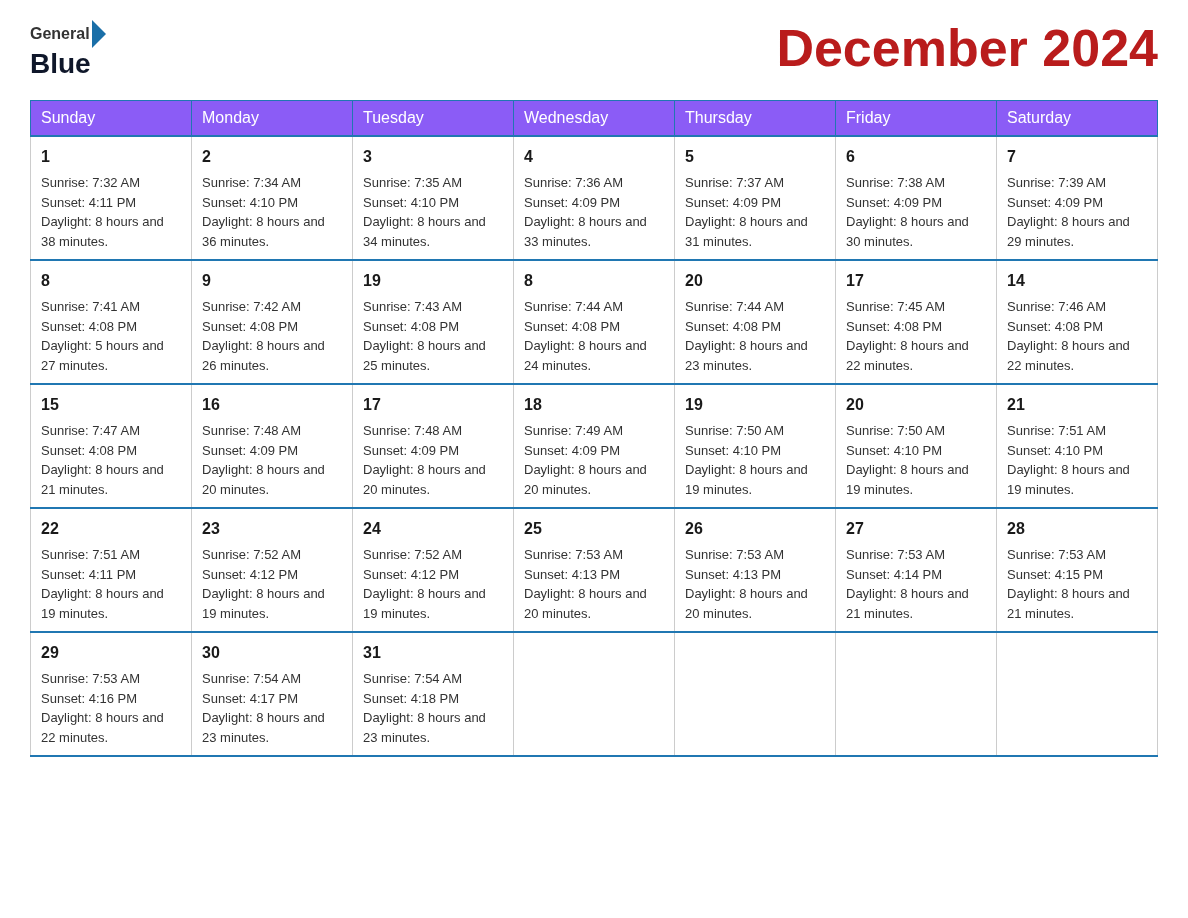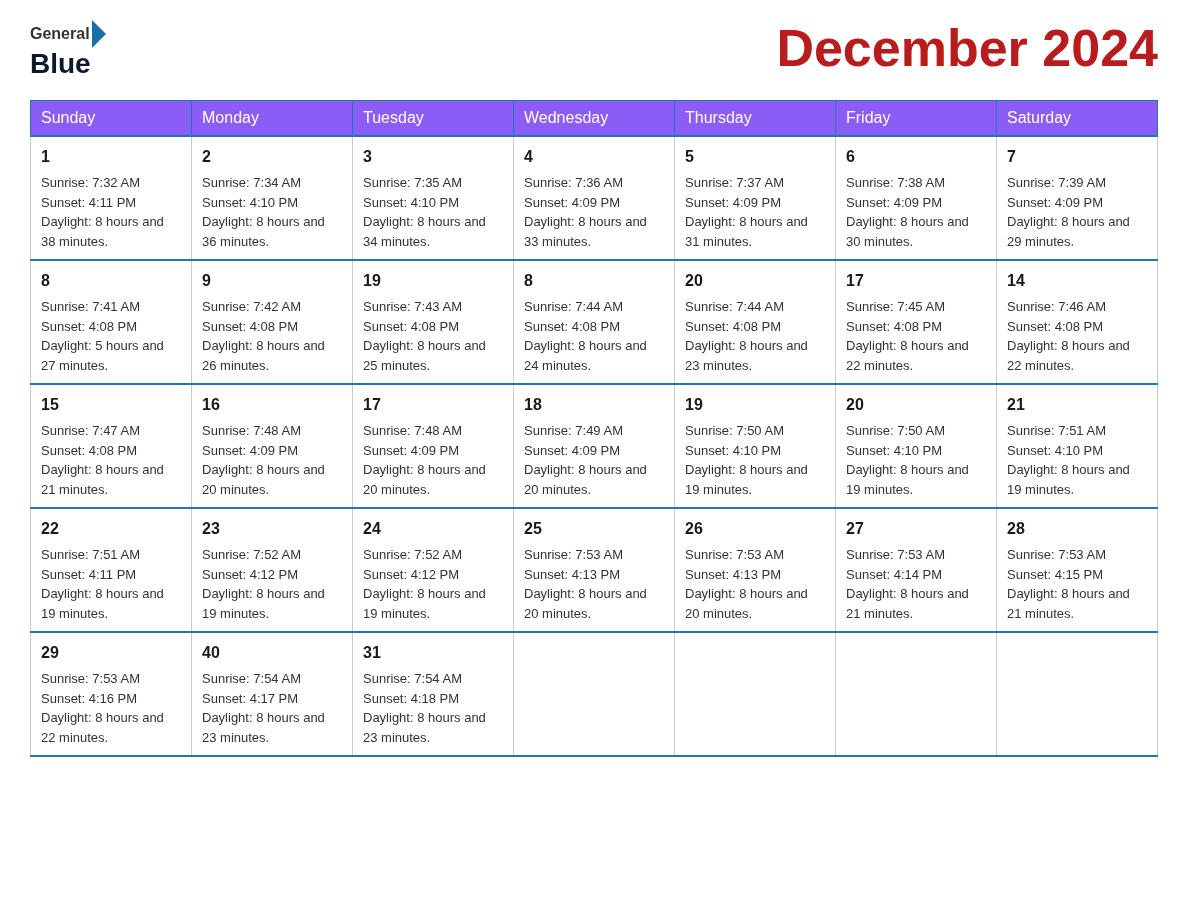--- a/index.html
+++ b/index.html
@@ -363,21 +363,21 @@
         <td>
         <div class="cell-content">
           <span class="day-number">29</span>
           <span>Sunrise: 7:53 AM</span>
           <span>Sunset: 4:16 PM</span>
           <span>Daylight: 8 hours and 22 minutes.</span>
         </div>
       </td>
         <td>
         <div class="cell-content">
-          <span class="day-number">40</span>
+          <span class="day-number">30</span>
           <span>Sunrise: 7:54 AM</span>
           <span>Sunset: 4:17 PM</span>
           <span>Daylight: 8 hours and 23 minutes.</span>
         </div>
       </td>
         <td>
         <div class="cell-content">
           <span class="day-number">31</span>
           <span>Sunrise: 7:54 AM</span>
           <span>Sunset: 4:18 PM</span>

